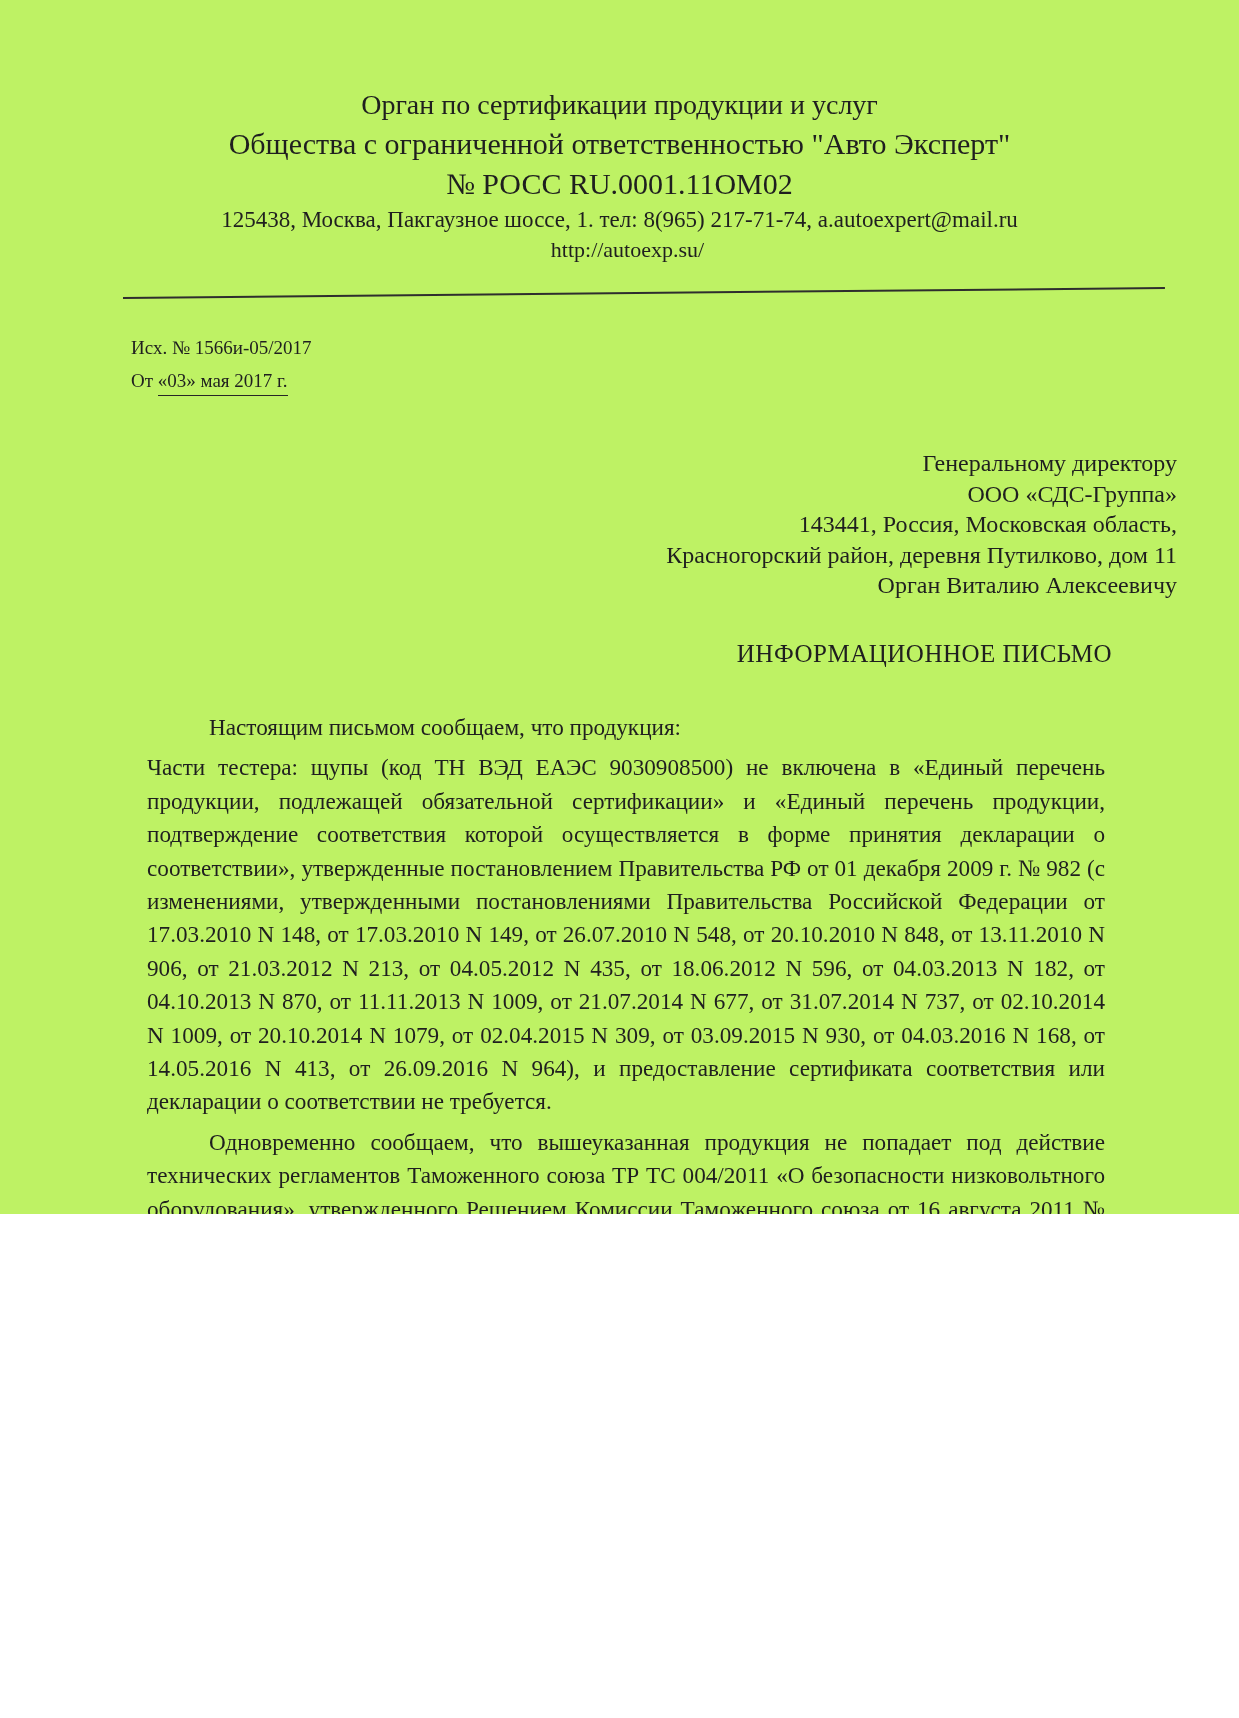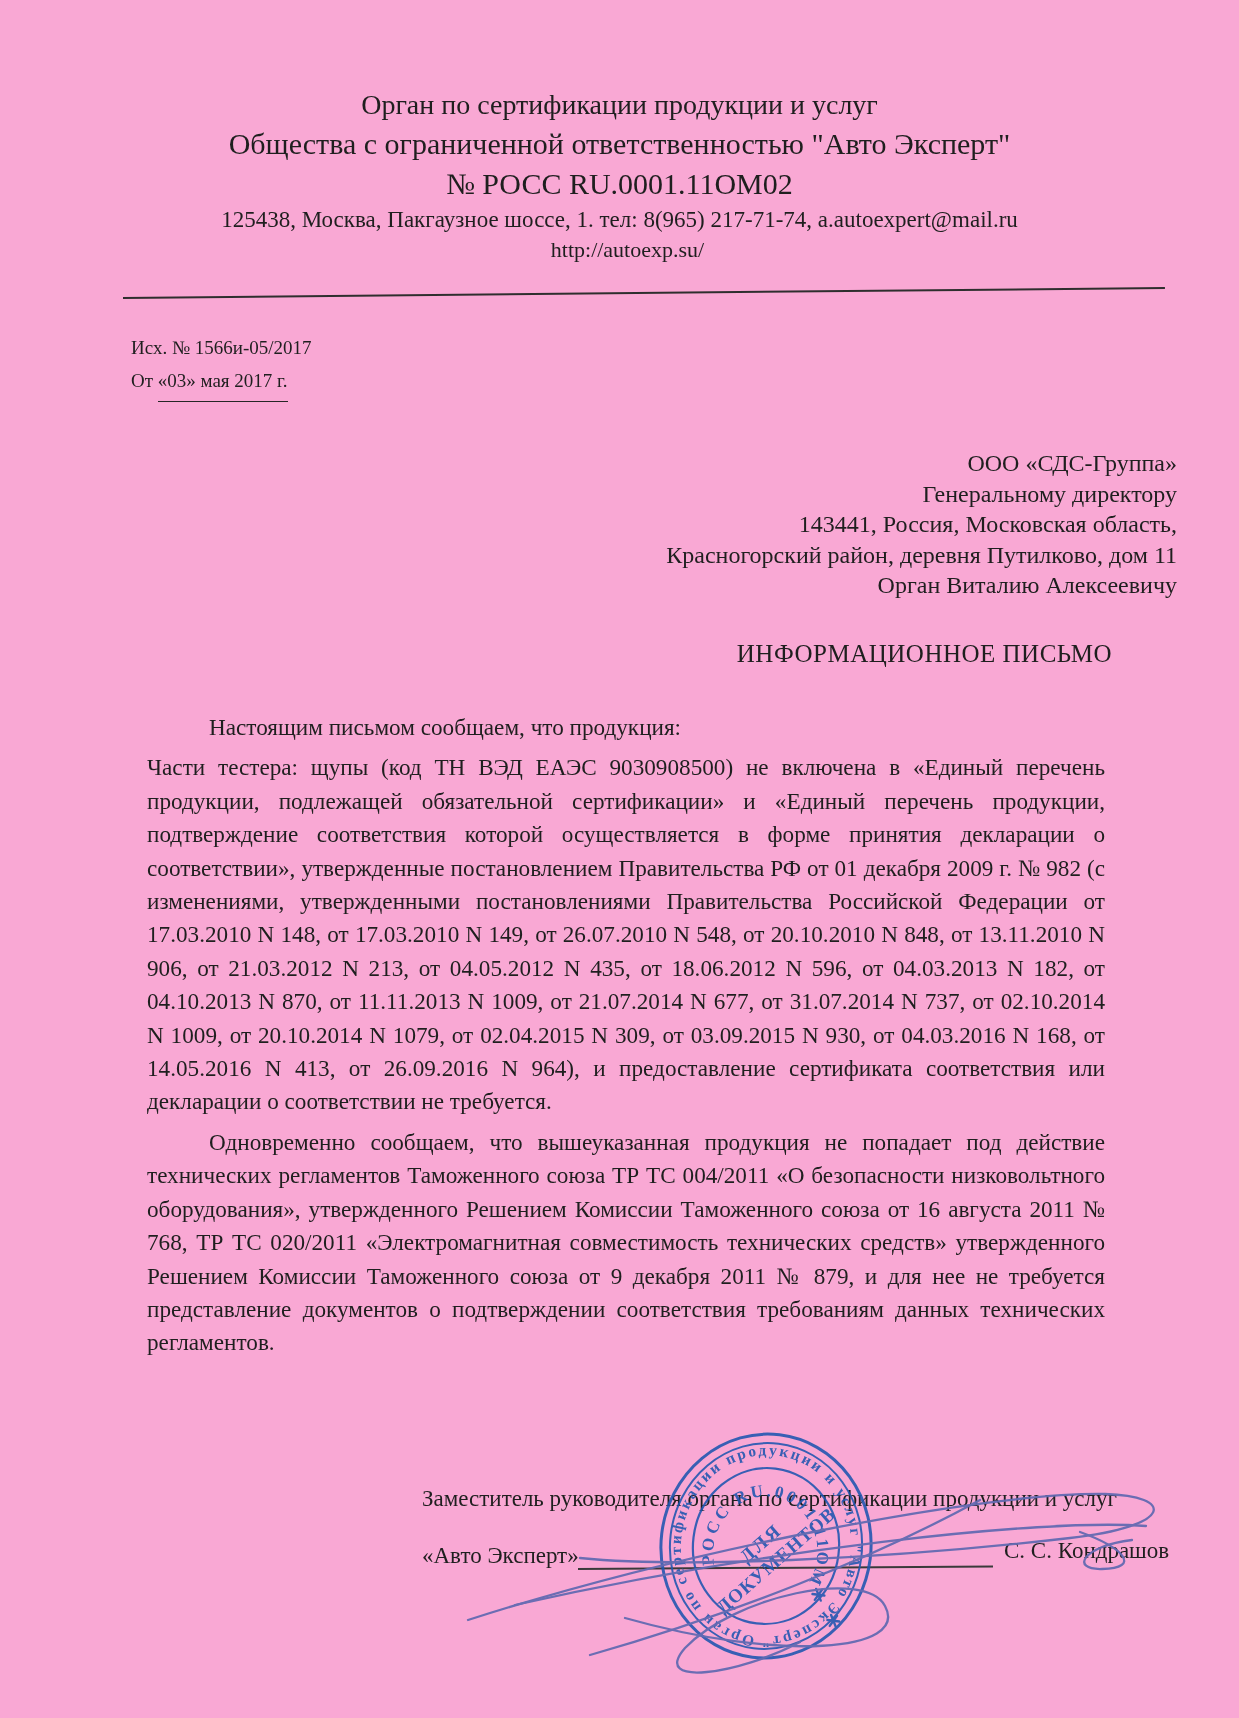--- a/index.html
+++ b/index.html
@@ -1,37 +1,37 @@
 <!DOCTYPE html>
 <html><head>
 <meta charset="utf-8">
 <style>
   html,body{margin:0;padding:0;background:#ffffff;}
   .page{
     position:relative;
-    width:1239px;height:1718px;
-    background:#f9a8d4;
+    width:1239px;height:1214px;
+    background:#bef264;
     font-family:"Liberation Serif", serif;
     color:#1f1f1f;
     overflow:hidden;
   }
   
   .letterhead{position:absolute;top:86px;left:0;width:1239px;text-align:center;}
   .lh-1{font-size:28px;line-height:38px;}
   .lh-2{font-size:30px;line-height:40px;}
   .lh-3{font-size:30px;line-height:40px;}
   .lh-4{font-size:23px;line-height:32px;}
   .lh-5{font-size:22px;line-height:28px;padding-left:16px;}
   .separator{
     position:absolute;left:123px;top:297px;width:1042px;height:2.4px;
     background:#2e2e2e;transform:rotate(-0.55deg);transform-origin:left center;
   }
   
   .ref{position:absolute;left:131px;top:331px;font-size:19px;line-height:33px;}
-  .date-underline{border-bottom:1.6px solid #262626;padding-bottom:10px;}
+  .date-underline{border-bottom:1.6px solid #262626;padding-bottom:4px;}
   
   .recipient{position:absolute;right:62px;top:448px;text-align:right;font-size:24px;line-height:30.5px;}
   
   .doc-title{position:absolute;left:140px;top:640px;width:972px;text-align:right;font-size:25px;letter-spacing:0.5px;}
   
   .body-text{position:absolute;left:140px;top:704px;width:972px;font-size:23.2px;line-height:33.4px;text-align:justify;}
   .body-text p{margin:7px;}
   .body-text p.indent{text-indent:62px;}
   
   .sig-position{position:absolute;left:422px;top:1486px;font-size:23px;white-space:nowrap;}
@@ -58,22 +58,22 @@
   </div>
 
   <div class="separator"></div>
 
   <div class="ref">
     <div>Исх. № 1566и-05/2017</div>
     <div><span>От </span><span class="date-underline">«03» мая 2017 г.</span></div>
   </div>
 
   <div class="recipient">
+    <div>Генеральному директору</div>
     <div>ООО «СДС-Группа»</div>
-    <div>Генеральному директору</div>
     <div>143441, Россия, Московская область,</div>
     <div>Красногорский район, деревня Путилково, дом 11</div>
     <div>Орган Виталию Алексеевичу</div>
   </div>
 
   <div class="doc-title">ИНФОРМАЦИОННОЕ ПИСЬМО</div>
 
   <div class="body-text">
     <p class="indent">Настоящим письмом сообщаем, что продукция:</p>
     <p>Части тестера: щупы (код ТН ВЭД ЕАЭС 9030908500) не включена в «Единый перечень продукции, подлежащей обязательной сертификации» и «Единый перечень продукции, подтверждение соответствия которой осуществляется в форме принятия декларации о соответствии», утвержденные постановлением Правительства РФ от 01 декабря 2009 г. № 982 (с изменениями, утвержденными постановлениями Правительства Российской Федерации от 17.03.2010 N 148, от 17.03.2010 N 149, от 26.07.2010 N 548, от 20.10.2010 N 848, от 13.11.2010 N 906, от 21.03.2012 N 213, от 04.05.2012 N 435, от 18.06.2012 N 596, от 04.03.2013 N 182, от 04.10.2013 N 870, от 11.11.2013 N 1009, от 21.07.2014 N 677, от 31.07.2014 N 737, от 02.10.2014 N 1009, от 20.10.2014 N 1079, от 02.04.2015 N 309, от 03.09.2015 N 930, от 04.03.2016 N 168, от 14.05.2016 N 413, от 26.09.2016 N 964), и предоставление сертификата соответствия или декларации о соответствии не требуется.</p>

